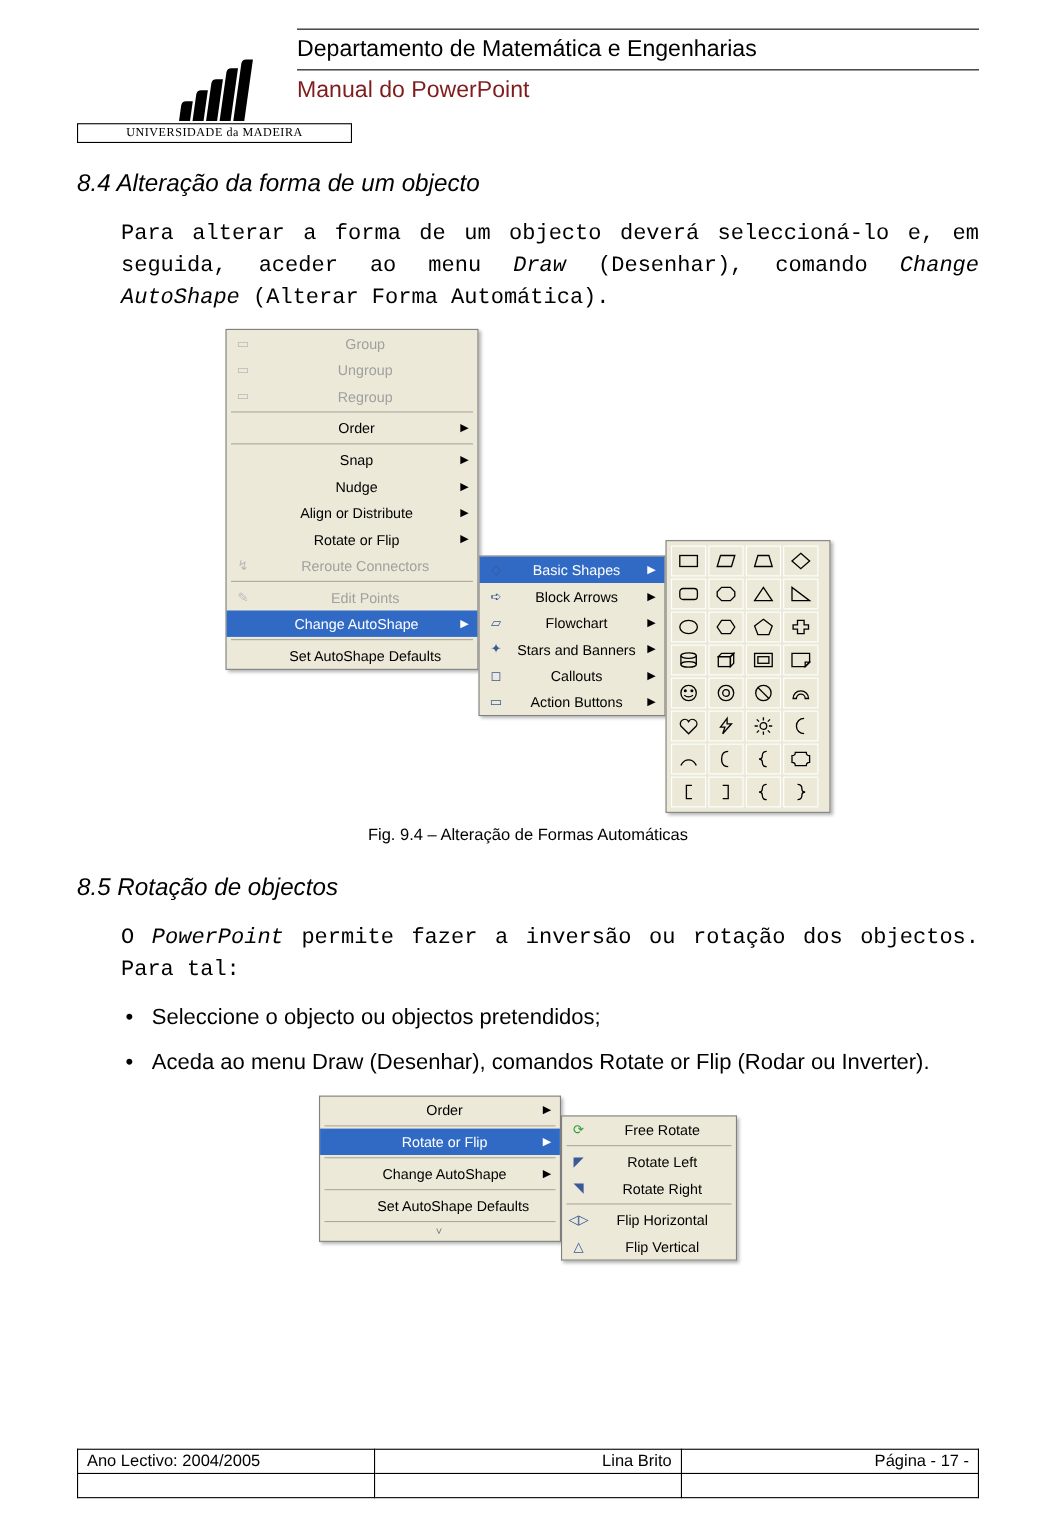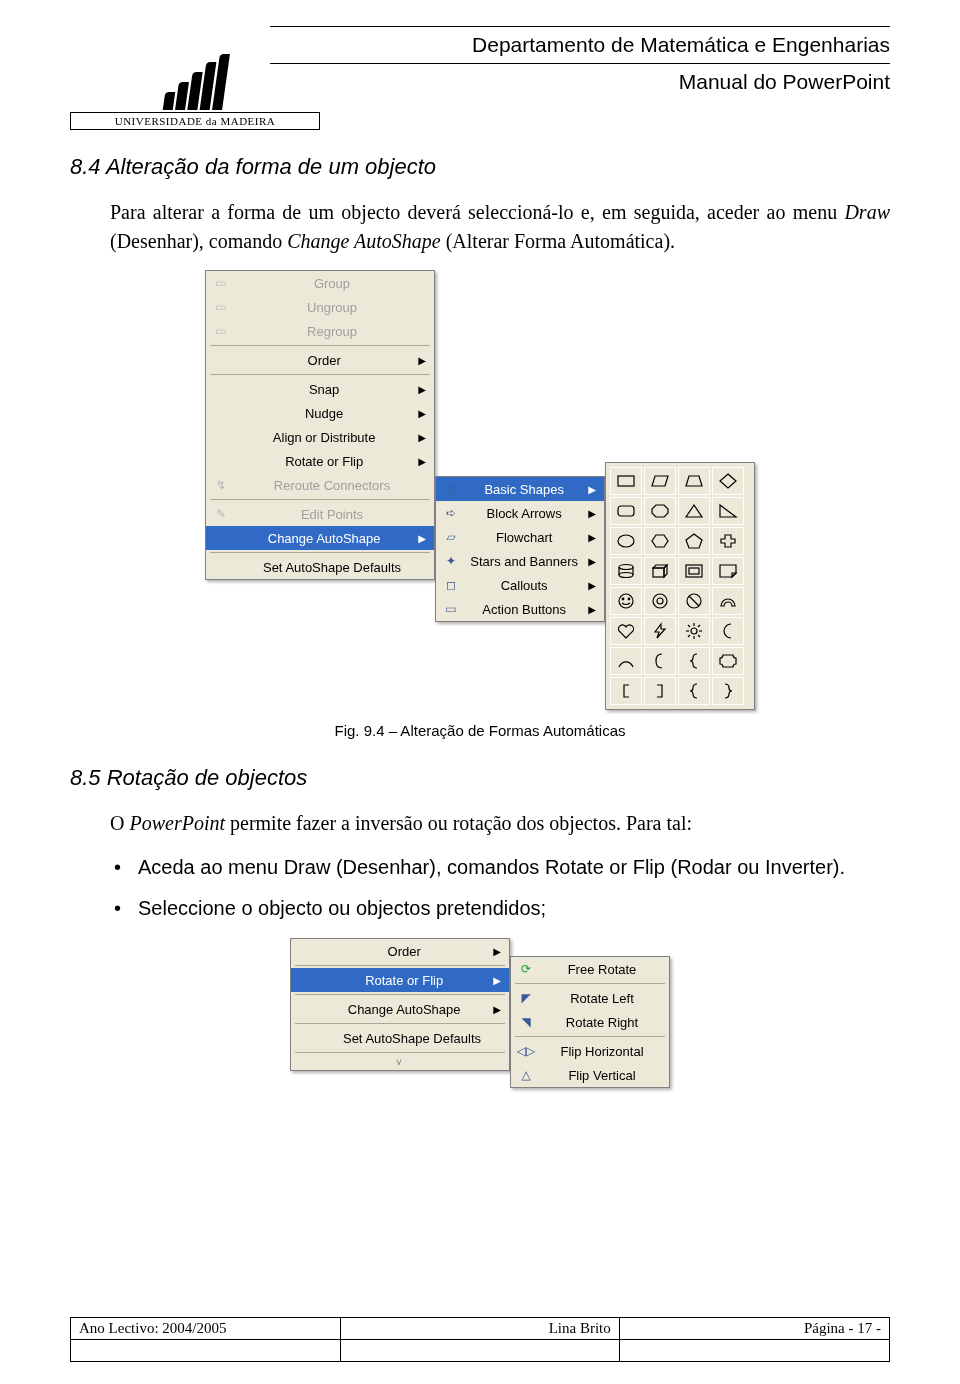--- a/index.html
+++ b/index.html
@@ -10,28 +10,28 @@
     font-family: Arial, Helvetica, sans-serif;
     color: #000;
     position: relative;
     padding: 20px 70px 0 70px;
   }
   .header-area { position: relative; }
   .logo-block { position: absolute; top: 28px; left: 0; width: 250px; }
   .logo-graphic { display: flex; align-items: flex-end; justify-content: center; gap: 3px; height: 56px; }
   .logo-graphic .bar { width: 10px; background: #000; border-top-left-radius: 4px; transform: skewX(-8deg); }
   .logo-text-box { border: 1px solid #000; padding: 2px 18px; margin-top: 2px; text-align: center; font-size: 11px; letter-spacing: 0.5px; font-family: Georgia, 'Times New Roman', serif; }
-  .header-lines { margin-left: 200px; text-align: right; }
+  .header-lines { margin-left: 200px; text-align: left; }
   .hr-thin { border: none; border-top: 1px solid #000; margin: 6px 0; }
   .dept-line { font-family: Arial, sans-serif; font-size: 21px; margin-bottom: 6px; }
   .course-title { font-family: Arial, sans-serif; font-weight: bold; font-size: 32px; margin: 4px 0 6px; }
-  .manual-line { font-family: "Comic Sans MS", cursive, sans-serif; color: #000000; font-size: 21px; }
+  .manual-line { font-family: "Comic Sans MS", cursive, sans-serif; color: #7f1d1d; font-size: 21px; }
   .content { margin-top: 60px; }
   .section-h { font-family: Arial, sans-serif; font-weight: normal; font-style: italic; font-size: 22px; margin: 26px 0 18px 0; }
-  .body-p { font-family: Liberation Serif, serif; font-size: 20px; line-height: 1.45; text-align: justify; margin: 0 0 14px 40px; }
+  .body-p { font-family: Liberation Mono, monospace; font-size: 20px; line-height: 1.45; text-align: justify; margin: 0 0 14px 40px; }
   .body-p .ital { font-style: italic; }
   .caption { font-family: Arial, sans-serif; font-size: 15px; text-align: center; margin: 12px 0 18px; }
   ul.bullets { list-style: none; margin: 0 0 14px 40px; }
   ul.bullets li { position: relative; padding-left: 28px; font-size: 20px; line-height: 1.55; text-align: justify; margin-bottom: 10px; }
   ul.bullets li::before { content: "•"; position: absolute; left: 4px; top: 0; font-size: 20px; }
 
   
   .fig1 { display: flex; justify-content: center; margin: 8px 0 4px; }
   .menu-wrap { display: flex; align-items: flex-start; gap: 0; }
   .menu-col1 { width: 230px; background: #ece9d8; border: 1px solid #808080; font-family: Tahoma, Arial, sans-serif; font-size: 13px; box-shadow: 2px 2px 3px rgba(0,0,0,.3); }
@@ -52,21 +52,21 @@
   .shape-cell svg { width: 20px; height: 18px; stroke: #000; stroke-width: 1.2; fill: none; }
 
   
   .fig2 { display: flex; justify-content: center; margin: 8px 0 0; }
   .menu2-col1 { width: 220px; background: #ece9d8; border: 1px solid #808080; font-family: Tahoma, Arial, sans-serif; font-size: 13px; box-shadow: 2px 2px 3px rgba(0,0,0,.3); }
   .expand-btn { text-align: center; padding: 2px 0; color: #7a7a7a; font-size: 10px; letter-spacing: 2px; }
   .submenu2 { width: 160px; background: #ece9d8; border: 1px solid #808080; font-family: Tahoma, Arial, sans-serif; font-size: 13px; box-shadow: 2px 2px 3px rgba(0,0,0,.3); margin-top: 18px; }
 
   
   .footer { position: absolute; left: 70px; right: 70px; bottom: 22px; }
-  .footer-grid { width: 100%; border-collapse: collapse; font-family: Liberation Serif, serif; font-size: 15px; }
+  .footer-grid { width: 100%; border-collapse: collapse; font-family: Liberation Sans, sans-serif; font-size: 15px; }
   .footer-grid td { border: 1px solid #000; padding: 2px 8px; height: 22px; }
   .footer-grid td.center { text-align: right; }
   .footer-grid td.right { text-align: right; }
 </style>
 </head>
 <body>
 
 <div class="header-area">
   <div class="logo-block">
     <div class="logo-graphic">
@@ -381,24 +381,24 @@
   <div class="caption">Fig. 9.4 – Alteração de Formas Automáticas</div>
 
   <div class="section-h">8.5  Rotação de objectos</div>
 
   <p class="body-p">
     <span>O </span><span class="ital">PowerPoint</span><span> permite fazer a inversão ou rotação dos objectos. Para tal:</span>
   </p>
 
   <ul class="bullets">
     <li>
-      <span>Aceda ao menu </span><span class="ital">Draw</span><span> (Desenhar), comandos </span><span class="ital">Rotate or Flip</span><span> (Rodar ou Inverter).</span>
+      <span>Seleccione o objecto ou objectos pretendidos;</span>
     </li>
     <li>
-      <span>Seleccione o objecto ou objectos pretendidos;</span>
+      <span>Aceda ao menu </span><span class="ital">Draw</span><span> (Desenhar), comandos </span><span class="ital">Rotate or Flip</span><span> (Rodar ou Inverter).</span>
     </li>
   </ul>
 
   <div class="fig2">
     <div class="menu-wrap">
       <div class="menu2-col1">
         <div class="menu-row">
           <span class="ico"></span>
           <span class="lbl">Order</span>
           <span class="arrow">▶</span>

